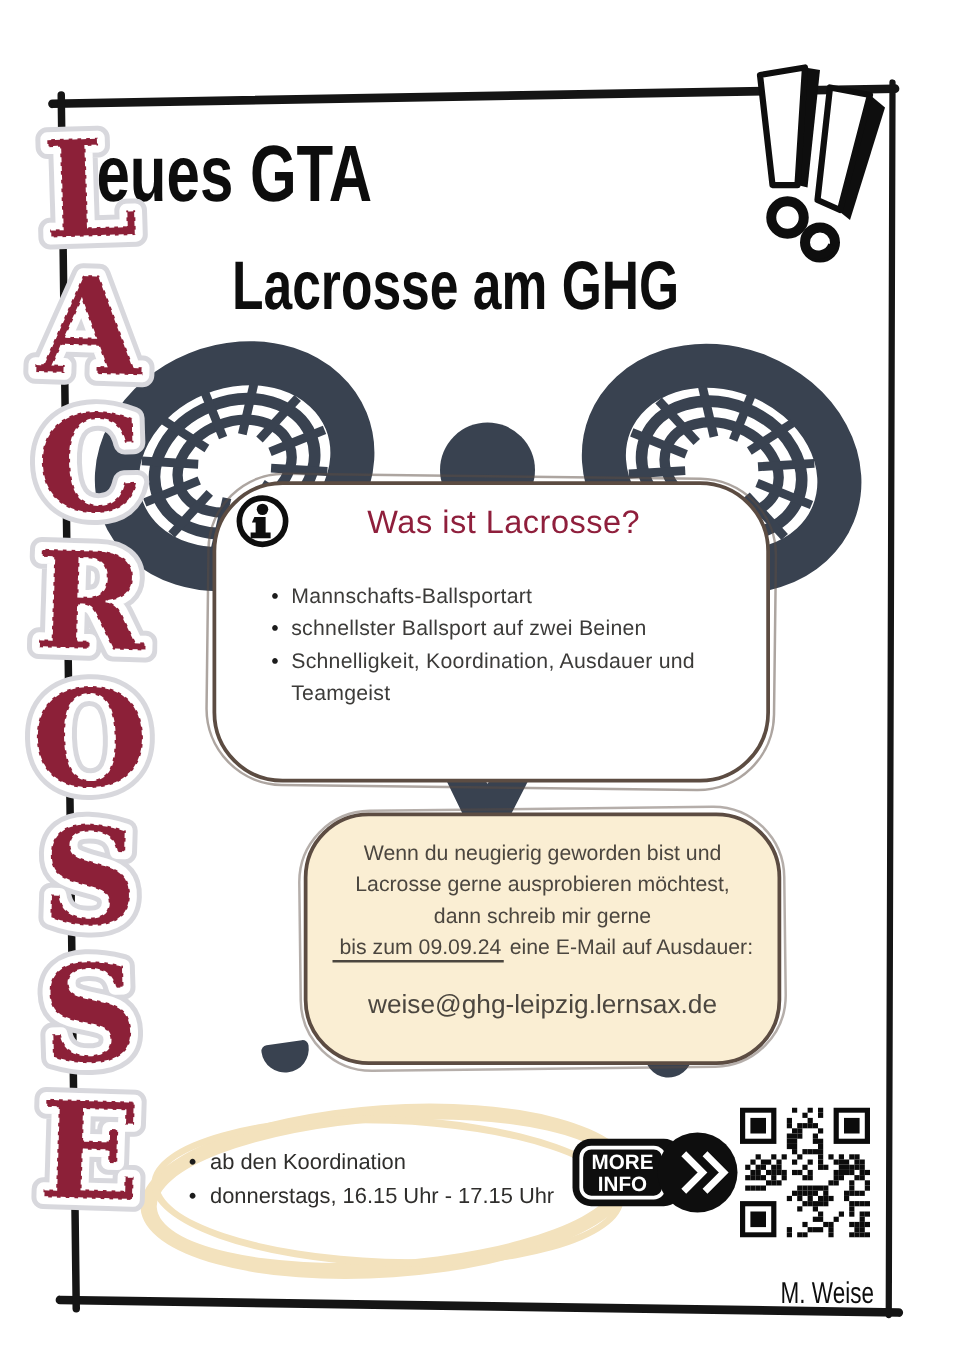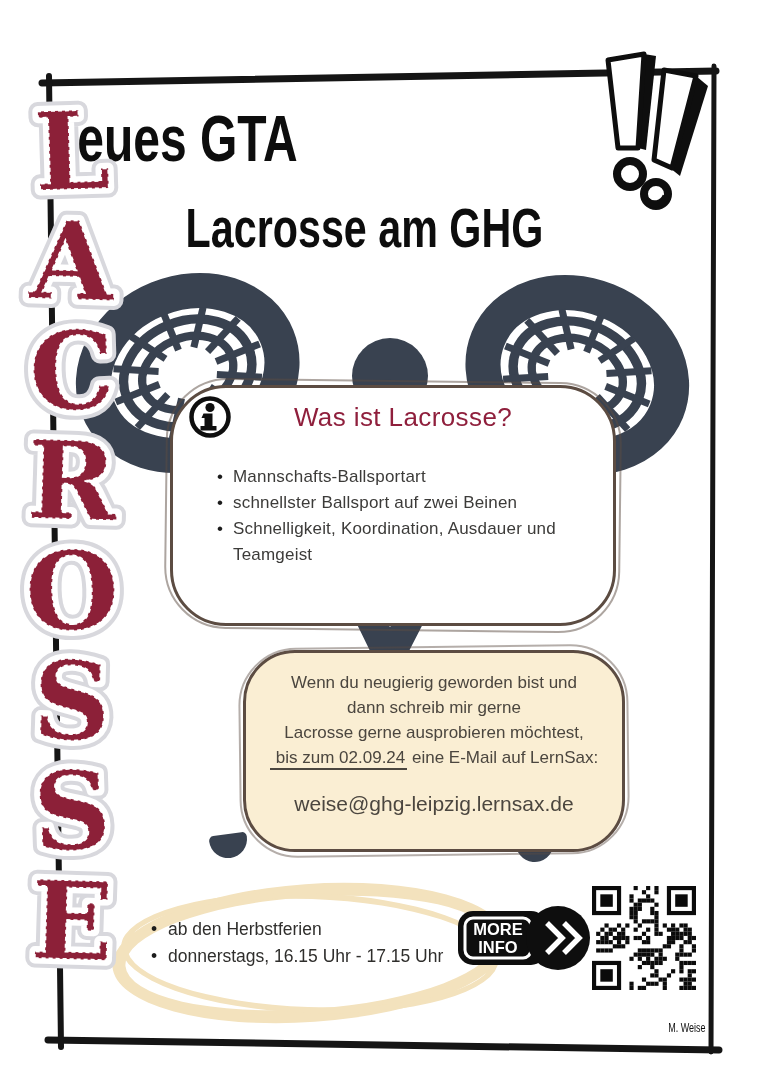--- a/index.html
+++ b/index.html
@@ -64,21 +64,21 @@
   .circle-mark::after{content:'';position:absolute;inset:-4px;border:6px solid var(--cream2);
           border-radius:50%;transform:rotate(6deg);}
   .schedule-list{left:146px;top:916px;width:330px;margin:0;padding:0;list-style:none;z-index:2;
           font-size:17.5px;line-height:27px;color:#2f2e2c;}
   .schedule-list li{position:relative;padding-left:22px;}
   .schedule-list li::before{content:'•';position:absolute;left:5px;color:#1c1c1c;}
 
   .more-info{left:452px;top:898px;z-index:3;}
   .qr{left:592px;top:886px;z-index:3;background:#fff;}
 
-  .signature{right:56px;top:1021px;font-size:12px;color:#0d0d0d;z-index:6;}
+  .signature{right:56px;top:1021px;font-size:24px;color:#0d0d0d;z-index:6;}
   .excl{left:592px;top:46px;z-index:4;}
 </style>
 </head>
 <body>
 
 <div class="poster">
 
   <svg class="frame-svg" width="768" height="1086" viewBox="0 0 768 1086">
     <path d="M42 83 L716 71" stroke="#151515" stroke-width="7" fill="none" stroke-linecap="round"></path>
     <path d="M714 66 L711 1052" stroke="#151515" stroke-width="5" fill="none" stroke-linecap="round"></path>
@@ -218,32 +218,32 @@
       </ul>
   </div>
 
   <svg class="abs connector" width="90" height="44" viewBox="0 0 90 44">
     <polygon points="8,4 37,4 45,15 53,4 82,4 63,41 26,41" fill="#394250"></polygon>
   </svg>
 
   <div class="abs contact">
     <div class="lines">
       <div>Wenn du neugierig geworden bist und</div>
+      <div>Lacrosse gerne ausprobieren möchtest,</div>
       <div>dann schreib mir gerne</div>
-      <div>Lacrosse gerne ausprobieren möchtest,</div>
-      <div><span class="deadline">bis zum 02.09.24</span><span> eine E-Mail auf LernSax:</span></div>
+      <div><span class="deadline">bis zum 09.09.24</span><span> eine E-Mail auf Ausdauer:</span></div>
       <div class="email">weise@ghg-leipzig.lernsax.de</div>
     </div>
   </div>
   <div class="abs foot foot-left"></div>
   <div class="abs foot foot-right"></div>
 
   <div class="abs circle-mark"></div>
   <ul class="abs schedule-list">
-      <li>ab den Herbstferien</li>
+      <li>ab den Koordination</li>
       <li>donnerstags, 16.15 Uhr - 17.15 Uhr</li>
     </ul>
 
   <svg class="abs more-info" width="140" height="80" viewBox="0 0 140 80">
     <rect x="6" y="13" width="88" height="54" rx="15" fill="#0e0e0e"></rect>
     <rect x="13" y="20" width="66" height="40" rx="8" fill="none" stroke="#fff" stroke-width="3"></rect>
     <text x="46" y="37" text-anchor="middle" fill="#fff" font-family="Liberation Sans, sans-serif" font-weight="bold" font-size="16.5">MORE</text>
     <text x="46" y="55" text-anchor="middle" fill="#fff" font-family="Liberation Sans, sans-serif" font-weight="bold" font-size="16.5">INFO</text>
     <circle cx="106" cy="40" r="32" fill="#0e0e0e"></circle>
     <polyline points="95,25 110,40 95,55" fill="none" stroke="#fff" stroke-width="5.5"></polyline>

